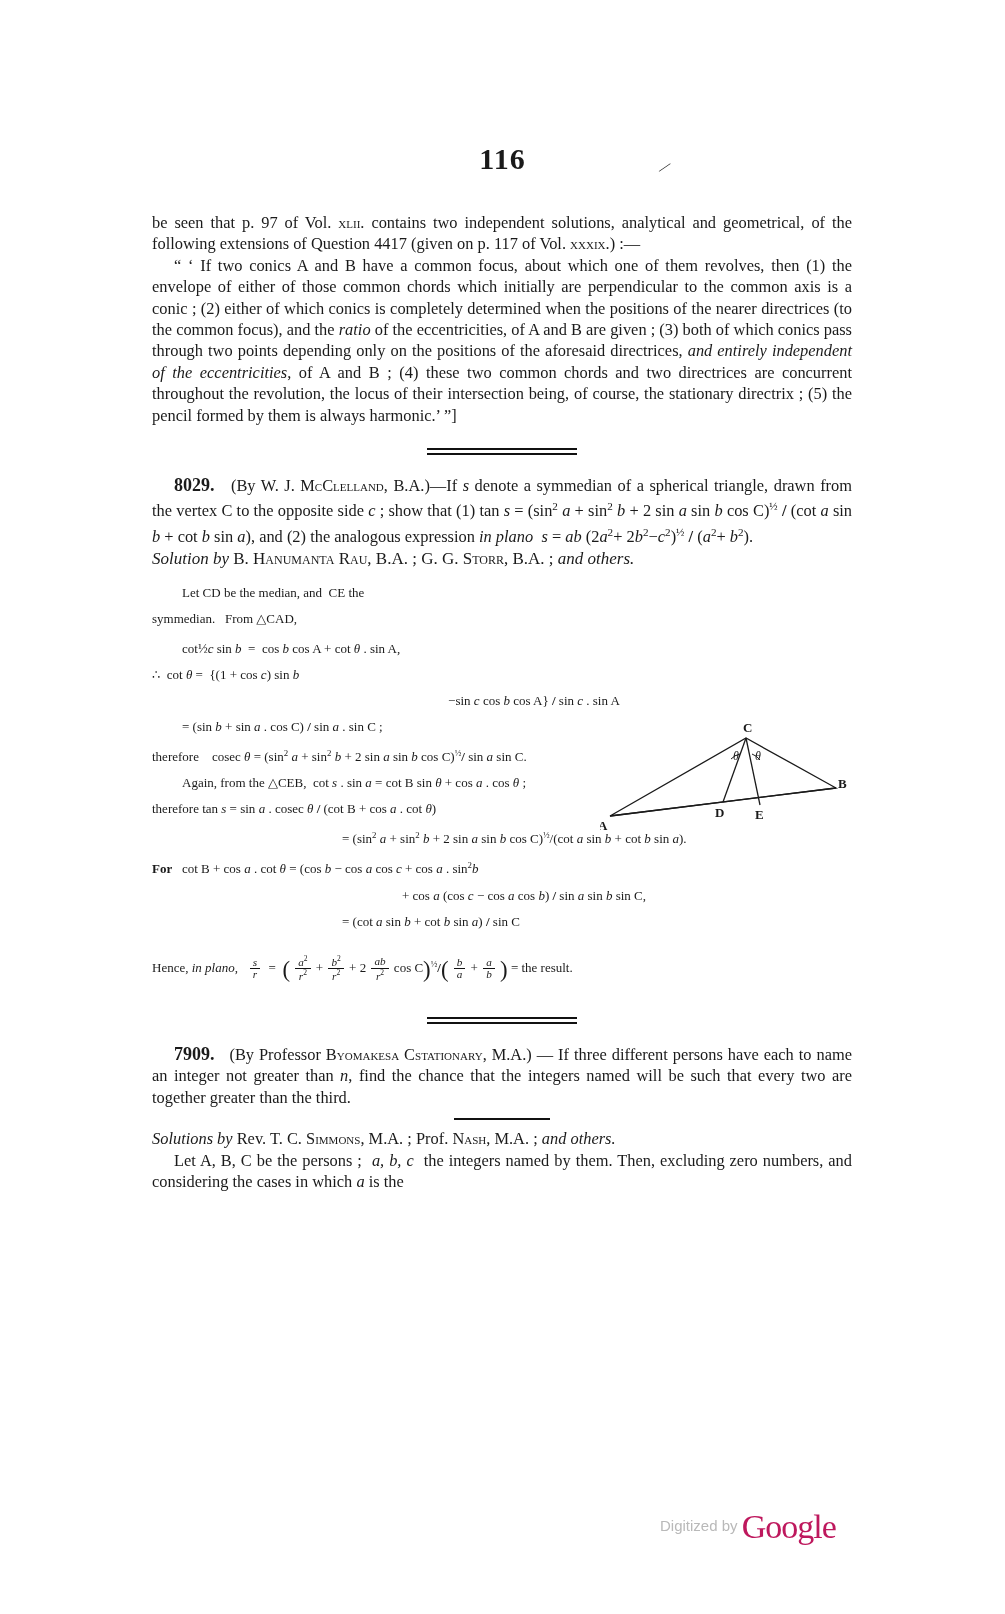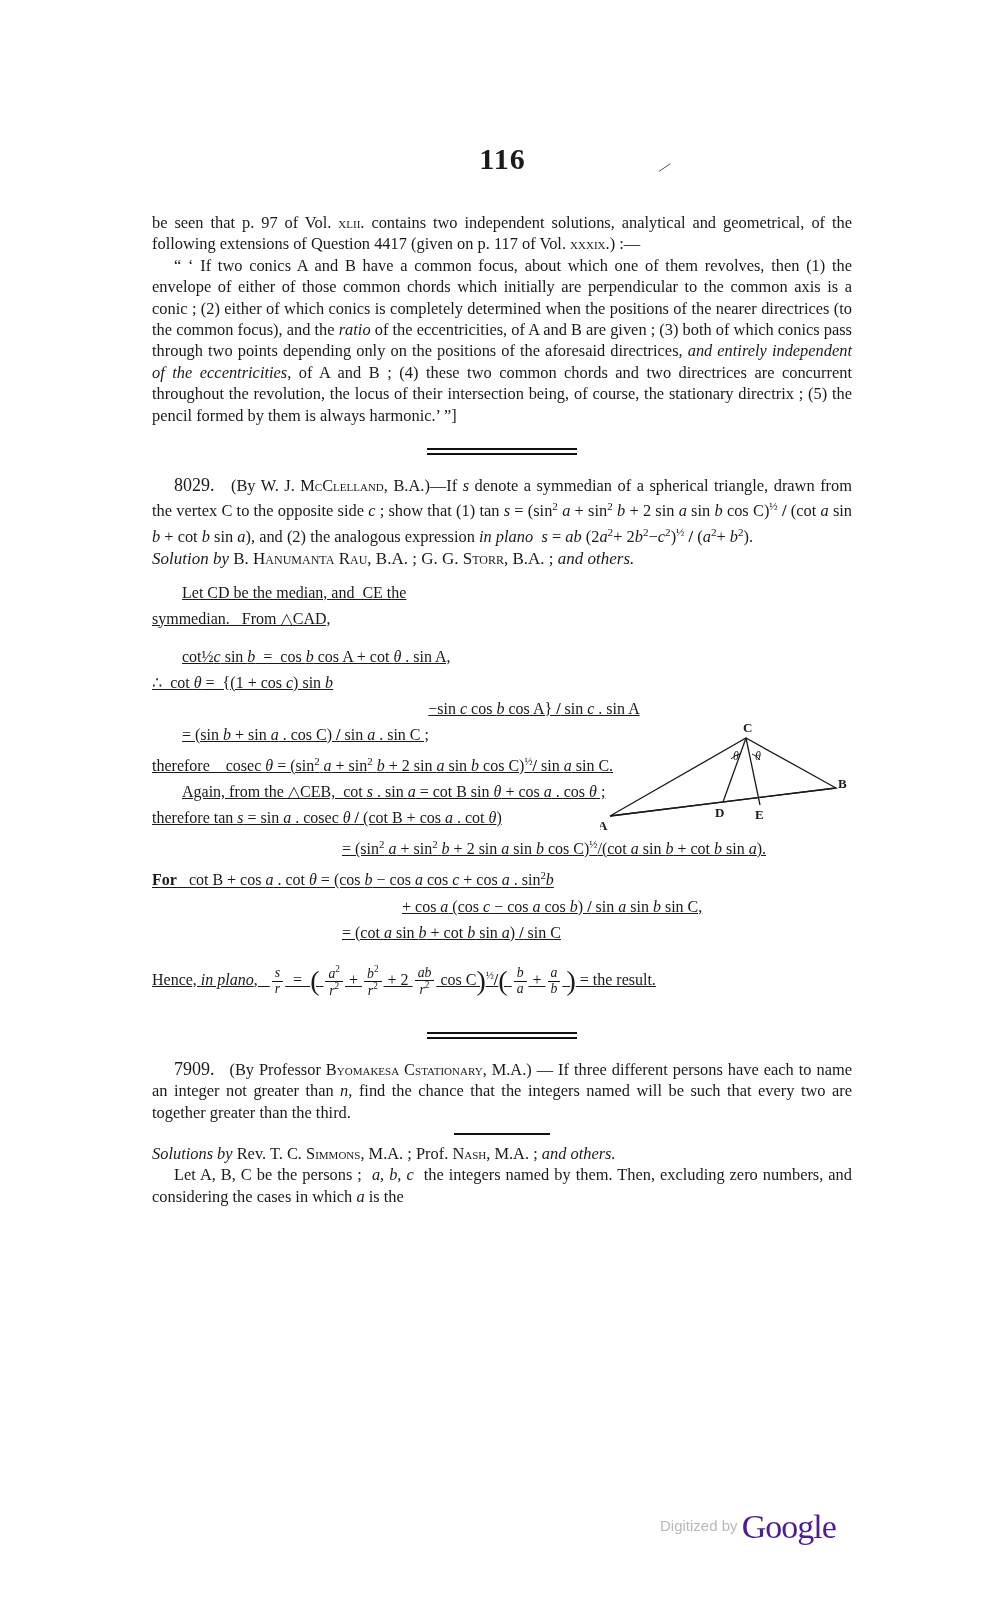--- a/index.html
+++ b/index.html
@@ -68,31 +68,30 @@
     border-bottom: 2px solid #111;
     height: 3px;
   }
   .rule-thin {
     width: 96px;
     margin: 10px auto 8px auto;
     border-top: 2px solid #111;
     height: 0;
   }
   .qnum {
-    font-weight: normal;
+    font-weight: bold;
     font-size: 18px;
   }
   .sol-head {
     font-size: 17px;
   }
   .math-block {
     margin-top: 10px;
-    font-size: 16px;
+    font-size: 13px;
     line-height: 26px;
-    text-decoration: underline;
   }
   .mline { white-space: nowrap; }
   .ind1 { padding-left: 30px; }
   .ind2 { padding-left: 64px; text-align: center; }
   .ind4 { padding-left: 190px; }
   .ind5 { padding-left: 250px; }
   .fig {
     position: absolute;
     left: 600px;
     top: 718px;
@@ -120,21 +119,21 @@
     position: absolute;
     left: 660px;
     top: 1508px;
     color: #b9b9b9;
     font-size: 15px;
     font-family: "Liberation Sans", sans-serif;
   }
   .google-wm .g-big {
     font-size: 34px;
     letter-spacing: -1px;
-    color: #4c1d95;
+    color: #be185d;
     vertical-align: -7px;
     font-family: "Liberation Serif", serif;
   }
   .bottom-rule {
     position: absolute;
     left: 427px;
     top: 1596px;
     width: 150px;
     border-top: 2px solid #222;
   }
@@ -156,21 +155,21 @@
 
     <div class="rule"></div>
 
     <p class="indent"><span class="qnum">8029.</span>&nbsp;&nbsp; (By W. J. M<span class="sc">c</span><span class="sc">Clelland</span>, B.A.)—If <i>s</i> denote a symmedian of a spherical triangle, drawn from the vertex C to the opposite side <i>c</i> ; show that (1)&nbsp;tan <i>s</i> = (sin<sup>2</sup> <i>a</i> + sin<sup>2</sup> <i>b</i> + 2 sin <i>a</i> sin <i>b</i> cos C)<sup>½</sup> <b>/</b> (cot <i>a</i> sin <i>b</i> + cot <i>b</i> sin <i>a</i>), and (2) the analogous expression <i>in plano</i>&nbsp; <i>s</i> = <i>ab</i> (2<i>a</i><sup>2</sup>+ 2<i>b</i><sup>2</sup>−<i>c</i><sup>2</sup>)<sup>½</sup> <b>/</b> (<i>a</i><sup>2</sup>+ <i>b</i><sup>2</sup>).</p>
 
     <p class="sol-head"><i>Solution by</i> B. H<span class="sc">anumanta</span> R<span class="sc">au</span>, B.A. ; G. G. S<span class="sc">torr</span>, B.A. ; <i>and others.</i></p>
 
     <div class="math-block">
       <div class="mline ind1">Let CD be the median, and&nbsp; CE the</div>
       <div class="mline">symmedian.&nbsp;&nbsp; From △CAD,</div>
-      <div class="mline ind1" style="margin-top:12px">cot½<i>c</i> sin <i>b</i> &nbsp;=&nbsp; cos <i>b</i> cos A + cot <i>θ</i> . sin A,</div>
+      <div class="mline ind1" style="margin-top:4px">cot½<i>c</i> sin <i>b</i> &nbsp;=&nbsp; cos <i>b</i> cos A + cot <i>θ</i> . sin A,</div>
       <div class="mline">∴&nbsp; cot <i>θ</i> = &nbsp;{(1 + cos <i>c</i>) sin <i>b</i></div>
       <div class="mline ind2">−sin <i>c</i> cos <i>b</i> cos A} <b>/</b> sin <i>c</i> . sin A</div>
       <div class="mline ind1">= (sin <i>b</i> + sin <i>a</i> . cos C) <b>/</b> sin <i>a</i> . sin C ;</div>
       <div class="mline">therefore&nbsp;&nbsp;&nbsp; cosec <i>θ</i> = (sin<sup>2</sup> <i>a</i> + sin<sup>2</sup> <i>b</i> + 2 sin <i>a</i> sin <i>b</i> cos C)<sup>½</sup><b>/</b> sin <i>a</i> sin C.</div>
       <div class="mline ind1">Again, from the △CEB,&nbsp; cot <i>s</i> . sin <i>a</i> = cot B sin <i>θ</i> + cos <i>a</i> . cos <i>θ</i> ;</div>
       <div class="mline">therefore tan <i>s</i> = sin <i>a</i> . cosec <i>θ</i> <b>/</b> (cot B + cos <i>a</i> . cot <i>θ</i>)</div>
       <div class="mline ind4">= (sin<sup>2</sup> <i>a</i> + sin<sup>2</sup> <i>b</i> + 2 sin <i>a</i> sin <i>b</i> cos C)<sup>½</sup>/(cot <i>a</i> sin <i>b</i> + cot <i>b</i> sin <i>a</i>).</div>
       <div class="mline"><b>For</b>&nbsp;&nbsp; cot B + cos <i>a</i> . cot <i>θ</i> = (cos <i>b</i> − cos <i>a</i> cos <i>c</i> + cos <i>a</i> . sin<sup>2</sup><i>b</i></div>
       <div class="mline ind5">+ cos <i>a</i> (cos <i>c</i> − cos <i>a</i> cos <i>b</i>) <b>/</b> sin <i>a</i> sin <i>b</i> sin C,</div>
       <div class="mline ind4">= (cot <i>a</i> sin <i>b</i> + cot <i>b</i> sin <i>a</i>) <b>/</b> sin C</div>

